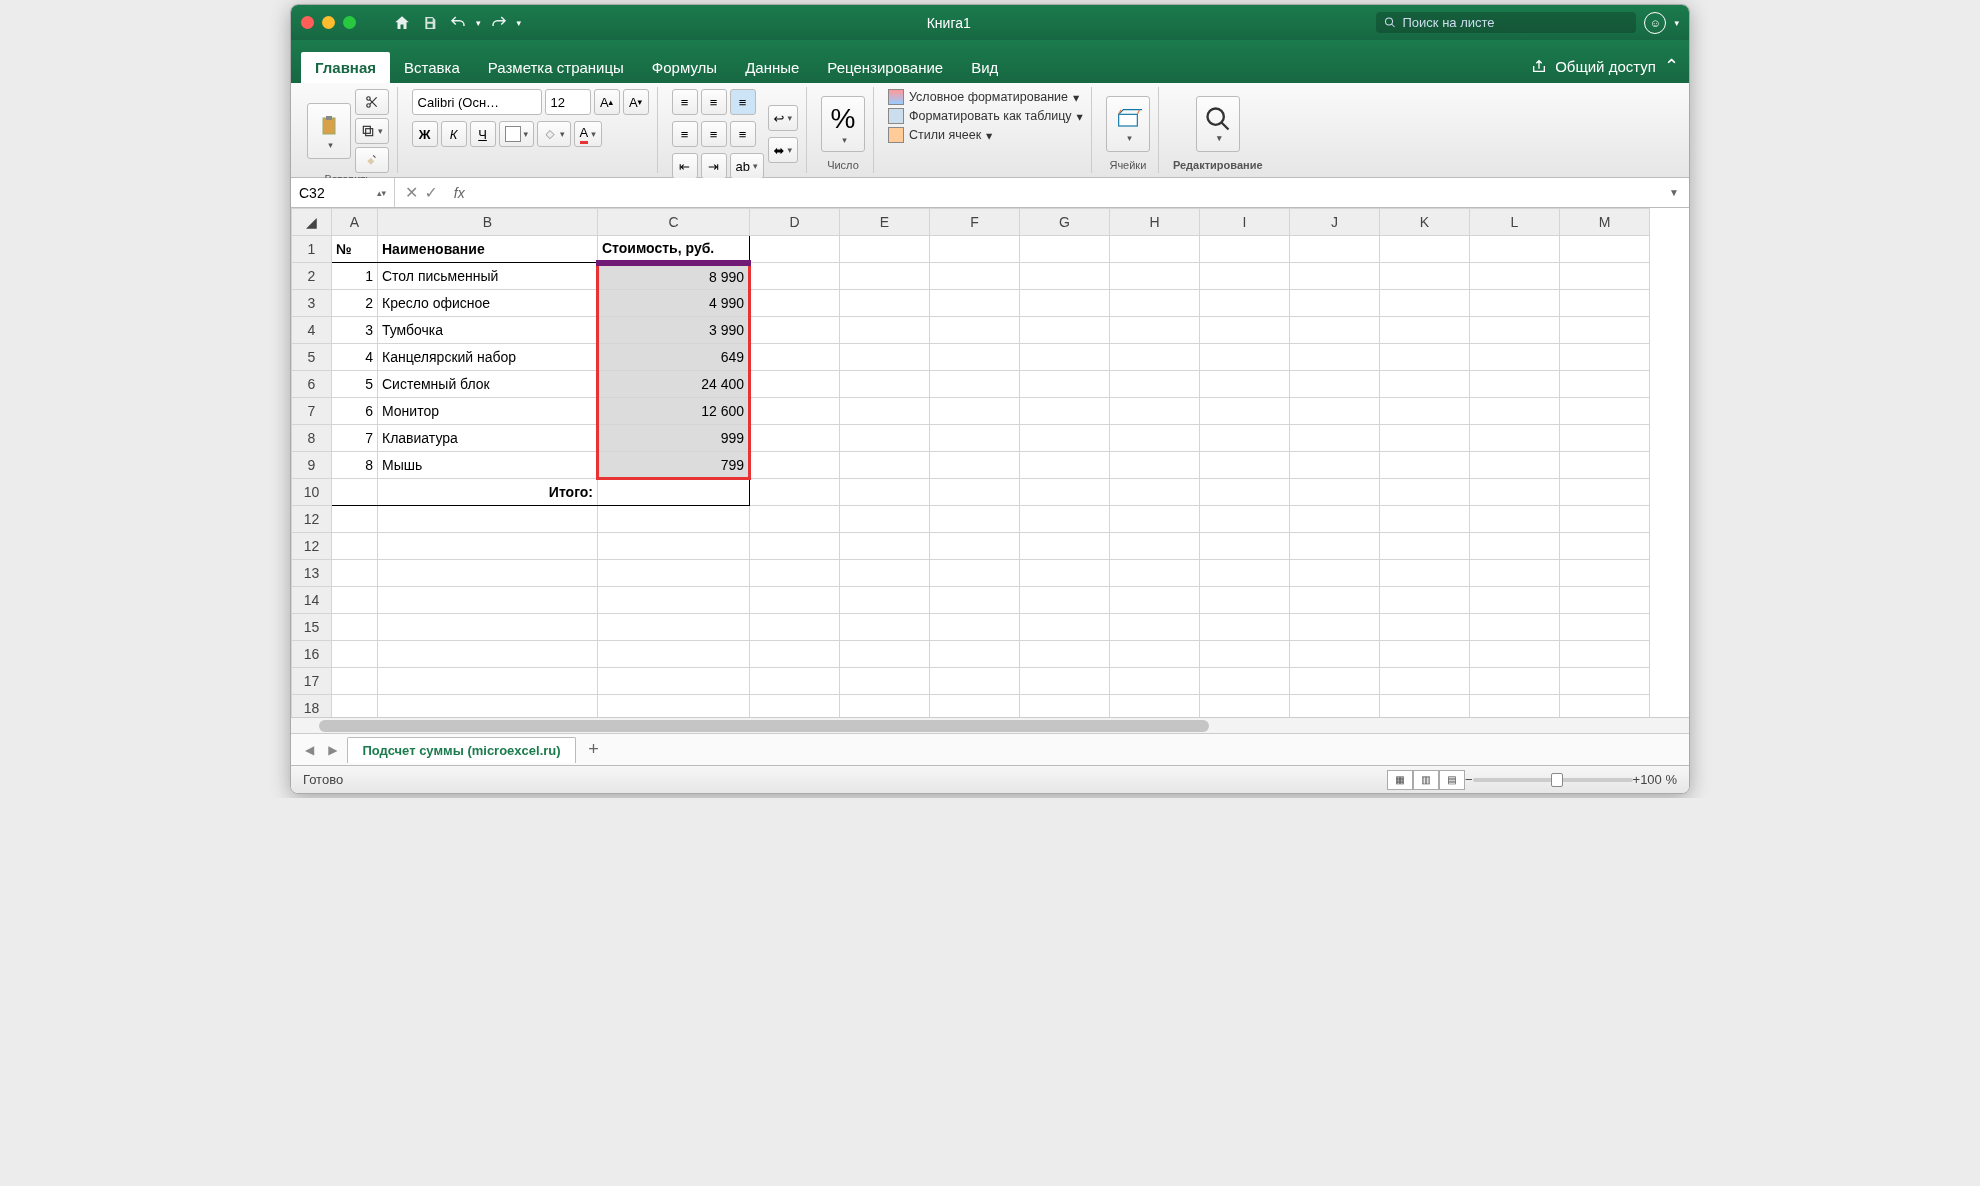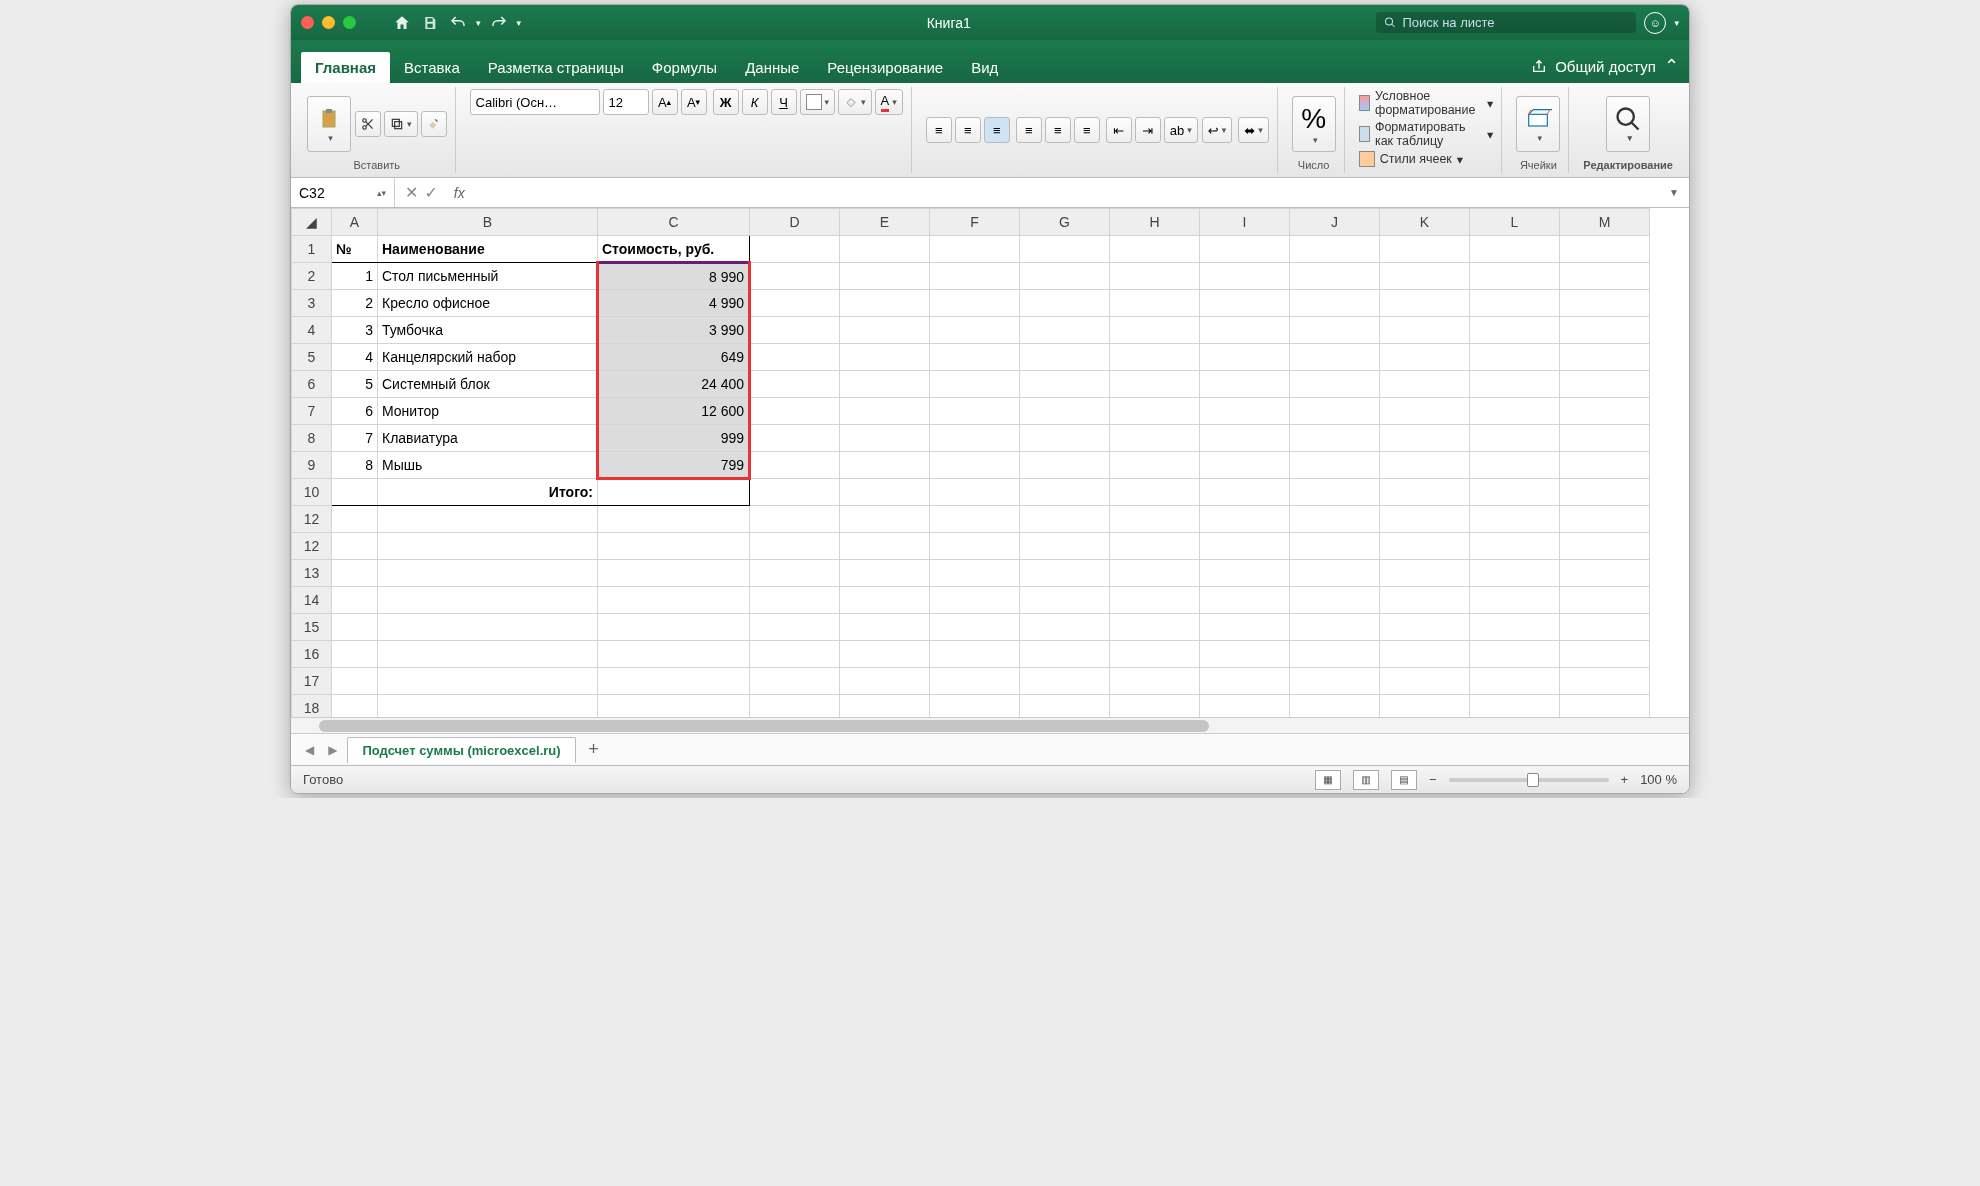--- a/index.html
+++ b/index.html
@@ -19,21 +19,21 @@
 .tab { padding:7px 14px; font-size:15px; cursor:pointer; }
 .tab.active { background:#fff; color:#176842; font-weight:600; border-radius:2px 2px 0 0; }
 .tabs-right { margin-left:auto; display:flex; align-items:center; gap:8px; padding-bottom:6px; font-size:15px;justify-content:center; }
 .ribbon { height:95px; background:linear-gradient(#fafafa,#e6e6e6); border-bottom:1px solid #bbb; display:flex; align-items:stretch; padding:4px 8px; gap:6px; }
 .rg { display:flex; flex-direction:column; align-items:center; padding:2px 8px; border-right:1px solid #ccc; justify-content:space-between; }
 .rg:last-child{border:none;font-weight:bold;}
 .rg-body { display:flex; gap:4px; align-items:center; flex:1; }
 .rg-label { font-size:11px; color:#555; }
 .btn { background:linear-gradient(#fdfdfd,#eee); border:1px solid #bbb; border-radius:3px; height:26px; min-width:26px; display:flex; align-items:center; justify-content:center; font-size:13px; cursor:pointer; padding:0 5px; }
 .btn.tall{height:56px;width:44px;flex-direction:column;font-size:10px;}
-.col { display:flex; flex-direction:row; gap:3px; }
+.col { display:flex; flex-direction:column; gap:3px; }
 .row { display:flex; gap:3px; }
 select.btn, input.btn { background:#fff; }
 .aln { display:grid; grid-template-columns:repeat(3,26px); gap:3px; }
 .namebox-bar { height:30px; background:#fff; border-bottom:1px solid #bbb; display:flex; align-items:center; }
 .namebox { width:104px; border-right:1px solid #ccc; padding:0 8px; font-size:14px; height:100%; display:flex; align-items:center; justify-content:space-between; }
 .fx-btns { display:flex; gap:6px; padding:0 10px; color:#888; }
 .fx-lbl { font-style:italic; color:#666; padding:0 6px; font-size:14px; }
 .formula-input { flex:1; border:none; outline:none; font-size:14px; padding:0 6px; }
 .sheet-area { flex:1; overflow:auto; position:relative; }
 table.grid { border-collapse:collapse; table-layout:fixed; }
@@ -43,21 +43,21 @@
 .grid .colA{width:46px;} .grid .colB{width:220px;} .grid .colC{width:152px;} .grid .colW{width:90px;}
 .hdr{font-weight:700;}
 .num{text-align:right;}
 .highlight td.hc { background:#dcdcdc; }
 .scrollbar-h { height:16px; background:#f3f3f3; border-top:1px solid #ccc; position:relative; }
 .scrollbar-h .thumb { position:absolute; left:28px; top:2px; height:12px; width:890px; background:#c5c5c5; border-radius:6px; }
 .sheet-tabs { height:32px; background:#fafafa; border-top:1px solid #ccc; display:flex; align-items:center; padding:0 10px; gap:6px; }
 .sheet-tab { background:#fff; border:1px solid #bbb; border-bottom:none; padding:5px 14px; font-size:13px; color:#1b7b4d; font-weight:600; border-radius:2px 2px 0 0; }
 .nav-arr { color:#888; font-size:12px; padding:0 4px; cursor:pointer; }
 .plus-tab { width:24px; height:24px; display:flex; align-items:center; justify-content:center; color:#666; font-size:18px; cursor:pointer; }
-.statusbar { height:28px; background:linear-gradient(#f6f6f6,#e7e7e7); border-top:1px solid #bbb; display:flex; align-items:center; padding:0 12px; font-size:13px; color:#444; gap:12px; }
+.statusbar { height:28px; background:linear-gradient(#f6f6f6,#e7e7e7); border-top:1px solid #bbb; display:flex; align-items:center; padding:0 12px; font-size:13px; color:#444; }
 .statusbar .spacer{flex:1;}
 .view-btn { width:26px; height:20px; border:1px solid #aaa; display:flex; align-items:center; justify-content:center; background:#fff; font-size:10px; }
 .slider { width:160px; height:4px; background:#ccc; position:relative; border-radius:2px; }
 .slider .knob { position:absolute; top:-5px; left:78px; width:12px; height:14px; background:#fff; border:1px solid #888; border-radius:2px; }
 svg { display:block; }
 .caret::after{content:"▾"; font-size:9px; margin-left:3px; color:#555;}
 .cond-list{display:flex;flex-direction:column;gap:3px;font-size:12.5px;color:#333;}
 .cond-item{display:flex;align-items:center;gap:5px;cursor:pointer;}
 .sq{width:16px;height:16px;border:1px solid #888;background:#fff;}
 </style>
@@ -308,21 +308,21 @@
             <td></td>
             <td></td>
             <td></td>
       </tr>
       </tbody>
         <tbody id="data-rows">
           <tr class="highlight">
             <th>2</th>
     <td class="num" style="border-left:1px solid #000">1</td>
     <td>Стол письменный</td>
-    <td class="hc num" style="border-left:3px solid #e73333;border-right:3px solid #e73333;border-top:3px solid #701a75;">8 990</td>
+    <td class="hc num" style="border-left:3px solid #e73333;border-right:3px solid #e73333;border-top:6px solid #701a75;">8 990</td>
     <td></td>
             <td></td>
             <td></td>
             <td></td>
             <td></td>
             <td></td>
             <td></td>
             <td></td>
             <td></td>
             <td></td>

